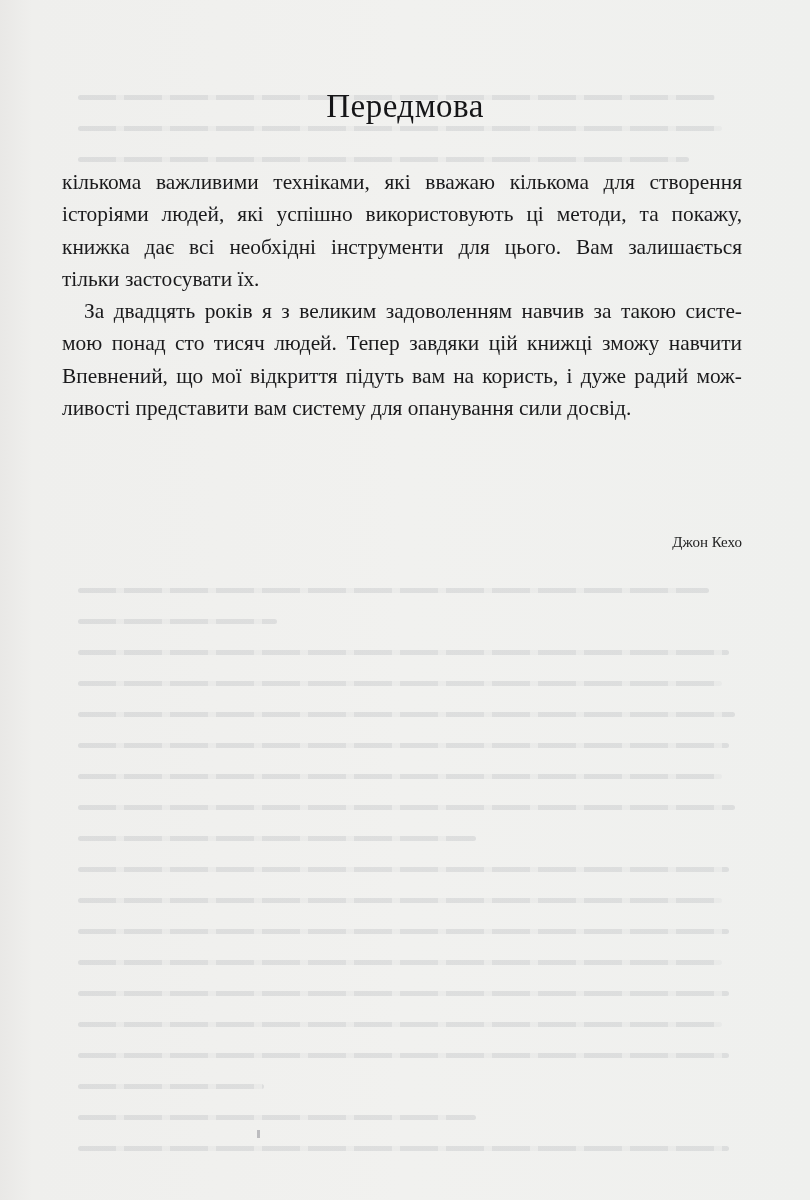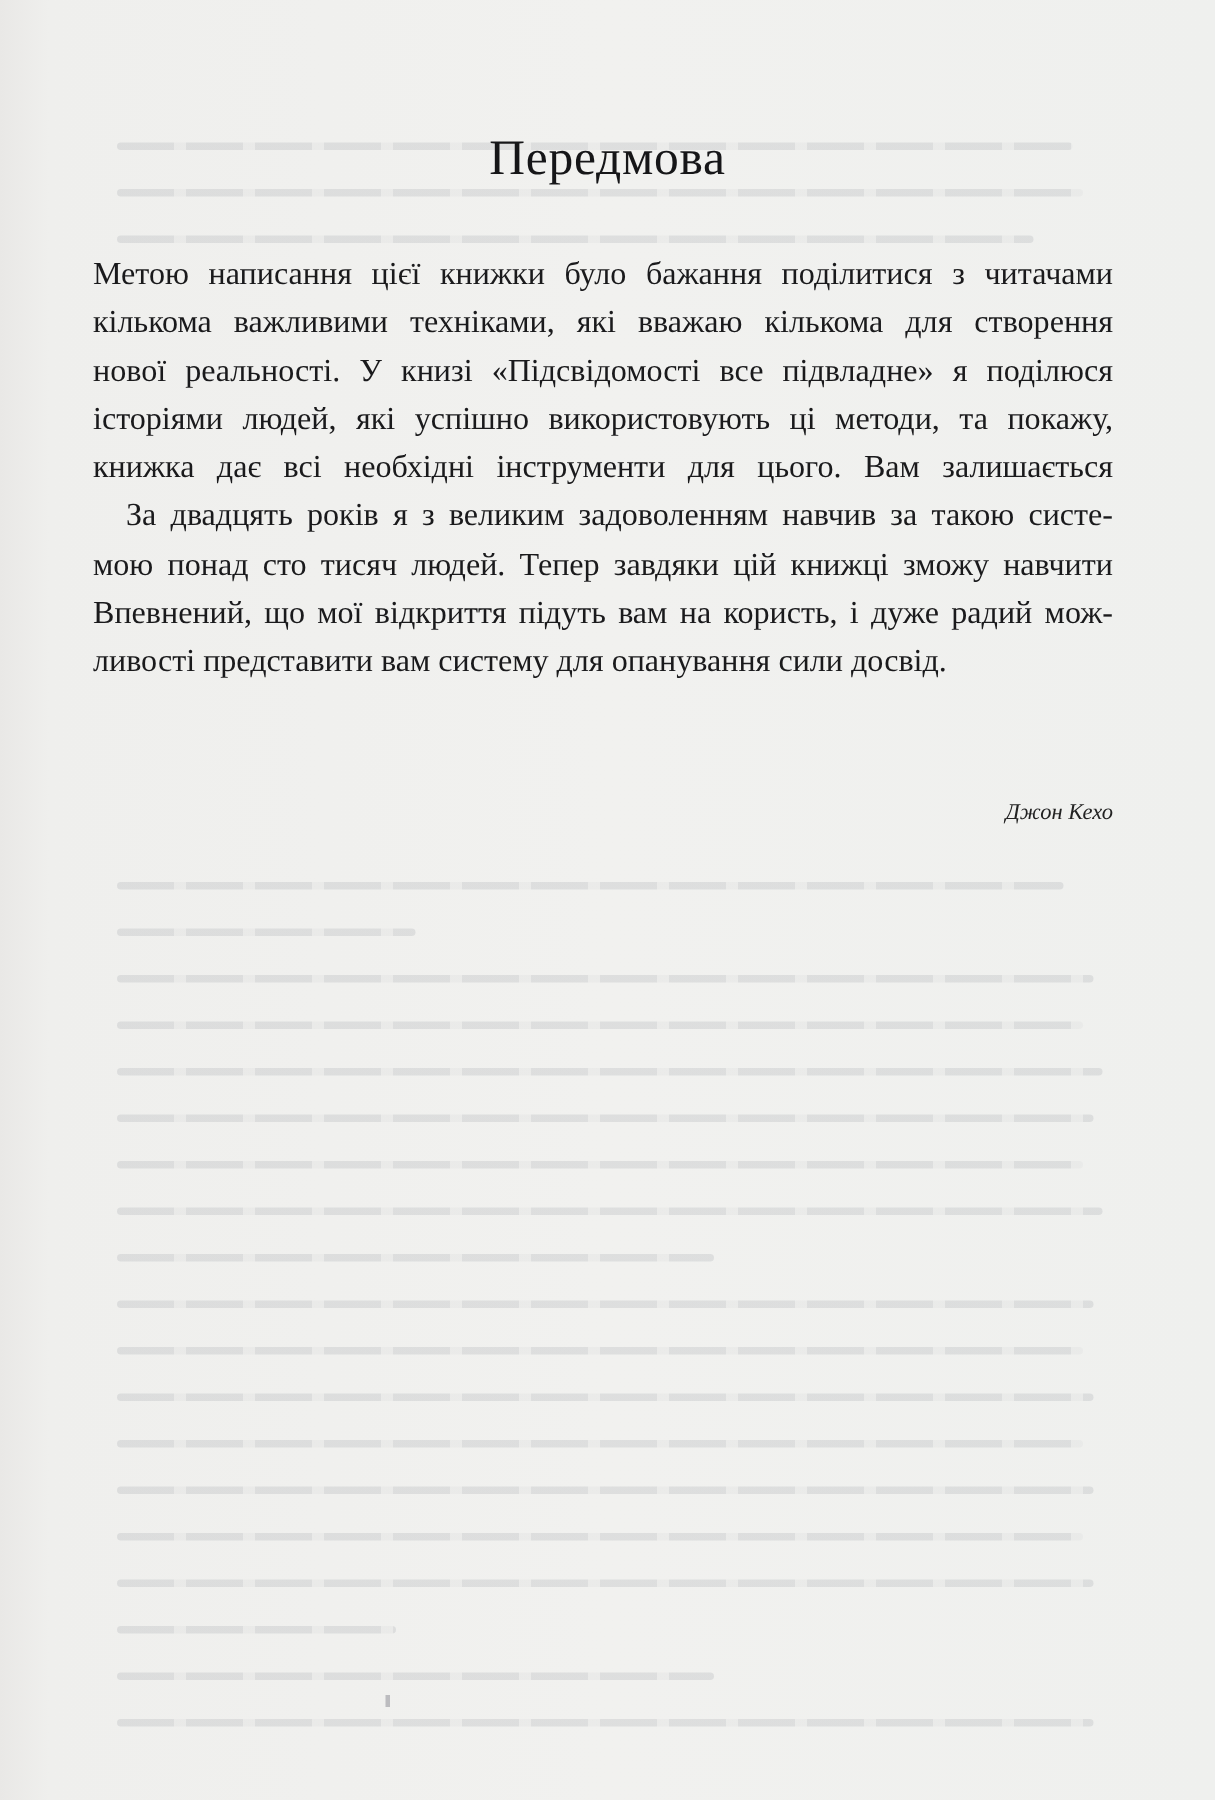--- a/index.html
+++ b/index.html
@@ -26,21 +26,21 @@
     font-family: "Liberation Serif", "DejaVu Serif", serif;
     font-size: 21.4px; line-height: 32.3px; text-align: justify;
     text-align-last: auto; color: #1a1a1c;
   }
   .line { display: block; text-align: justify; text-align-last: justify; white-space: nowrap; }
   .line.last { text-align-last: left; }
   .line.indent { padding-left: 22px; }
   .sig {
     position: absolute; right: 68px; top: 534px;
     font-family: "Liberation Serif", "DejaVu Serif", serif;
-    font-style: italic; font-size: 15px; color: #222;
+    font-size: 15px; color: #222;
   }
   .pgmark { position: absolute; left: 257px; top: 1130px; width: 3px; height: 8px; background: rgba(110,110,120,0.4); }
 </style>
 </head>
 <body>
 
 <div class="page">
 
   <div class="bleed">
     <div class="ln" style="width:96%"></div>
@@ -66,25 +66,24 @@
     <div class="ln" style="width:98%"></div>
       <div class="ln" style="width:28%"></div>
       <div class="ln" style="width:60%"></div>
     <div class="ln" style="width:98%"></div>
   </div>
 
   <h1 class="title" style="margin:0;font-weight:normal;">Передмова</h1>
 
   <div class="body">
     <div>
-      <span class="line">Метою написання цієї книжки було бажання поділитися з читачами</span>
       <span class="line">кількома важливими техніками, які вважаю кількома для створення</span>
-      <span class="line">нової реальності. У книзі «Підсвідомості все підвладне» я поділюся</span>
       <span class="line">історіями людей, які успішно використовують ці методи, та покажу,</span>
       <span class="line">книжка дає всі необхідні інструменти для цього. Вам залишається</span>
+      <span class="line last">тільки застосувати їх.</span>
     </div>
     <div>
       <span class="line indent">За двадцять років я з великим задоволенням навчив за такою систе-</span>
       <span class="line">мою понад сто тисяч людей. Тепер завдяки цій книжці зможу навчити</span>
       <span class="line">Впевнений, що мої відкриття підуть вам на користь, і дуже радий мож-</span>
       <span class="line last">ливості представити вам систему для опанування сили досвід.</span>
     </div>
   </div>
 
   <div class="sig">Джон Кехо</div>

